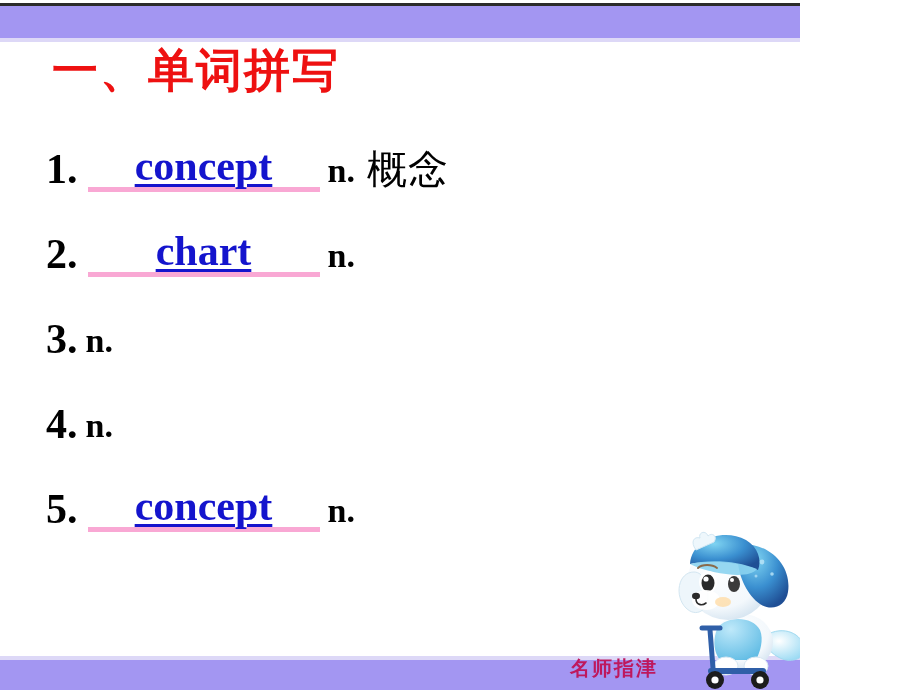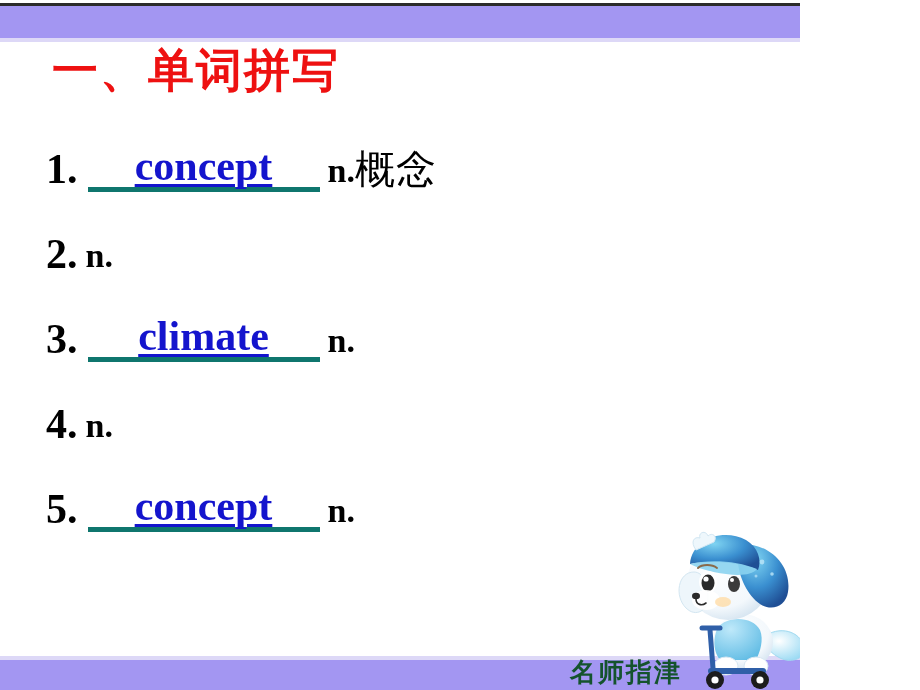--- a/index.html
+++ b/index.html
@@ -82,21 +82,21 @@
     font-weight: bold;
     color: #000000;
     line-height: 46px;
     padding-top: 4px;
   }
   .blank {
     position: relative;
     display: inline-block;
     min-width: 232px;
     margin-left: 10px;
-    border-bottom: 5px solid #0f766e;
+    border-bottom: 5px solid #f9a8d4;
     height: 50px;
     text-align: center;
     box-sizing: border-box;
   }
   .blank-word {
     display: inline-block;
     font-size: 42px;
     font-weight: bold;
     color: #1414cd;
     text-decoration: underline;
@@ -113,31 +113,32 @@
     padding-top: 6px;
     margin-left: 8px;
   }
   .meaning {
     font-family: "DejaVu Sans", "Liberation Sans", sans-serif;
     font-size: 40px;
     color: #000000;
     line-height: 46px;
     padding-top: 4px;
     letter-spacing: 1px;
+    margin-left: 12px;
   }
 
   
   .footer-text {
     position: absolute;
     left: 570px;
     top: 655px;
     font-family: "DejaVu Sans", "Liberation Sans", sans-serif;
-    font-size: 26px;
-    font-weight: bold;
-    color: #14532d;
+    font-size: 20px;
+    font-weight: bold;
+    color: #be185d;
     letter-spacing: 2px;
     z-index: 6;
     white-space: nowrap;
   }
 
   
   .mascots {
     position: absolute;
     left: 660px;
     top: 520px;
@@ -163,28 +164,28 @@
       <span class="row-num">1.</span>
       <span class="blank">
         <span class="blank-word">concept</span>
       </span>
       <span class="pos">n.</span>
       <span class="meaning">概念</span>
     </div>
 
     <div class="word-row">
       <span class="row-num">2.</span>
+      <span class="blank">
+        <span class="blank-word">chart</span>
+      </span>
       <span class="pos">n.</span>
     </div>
 
     <div class="word-row">
       <span class="row-num">3.</span>
-      <span class="blank">
-        <span class="blank-word">climate</span>
-      </span>
       <span class="pos">n.</span>
     </div>
 
     <div class="word-row">
       <span class="row-num">4.</span>
       <span class="pos">n.</span>
     </div>
 
     <div class="word-row">
       <span class="row-num">5.</span>

